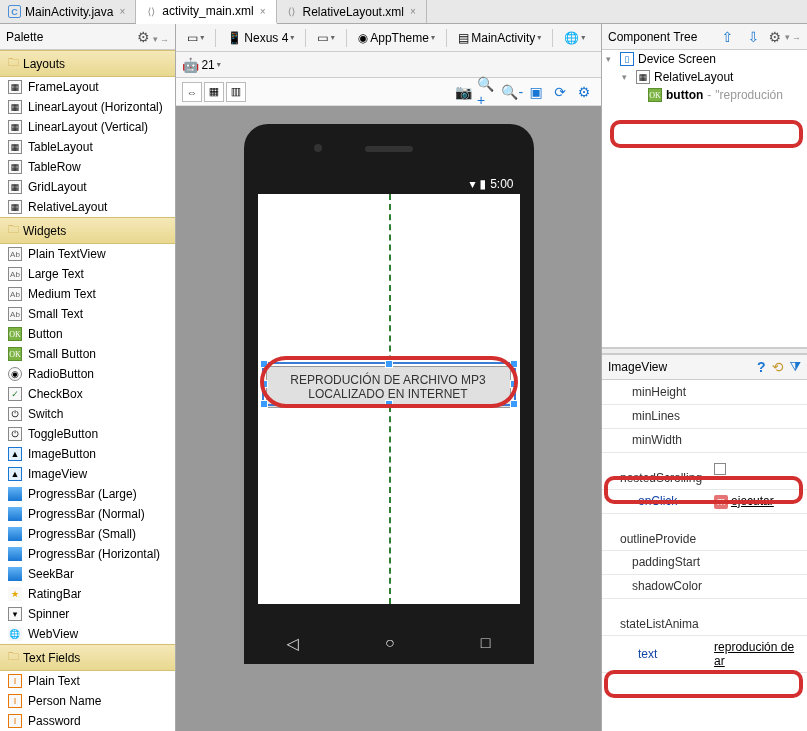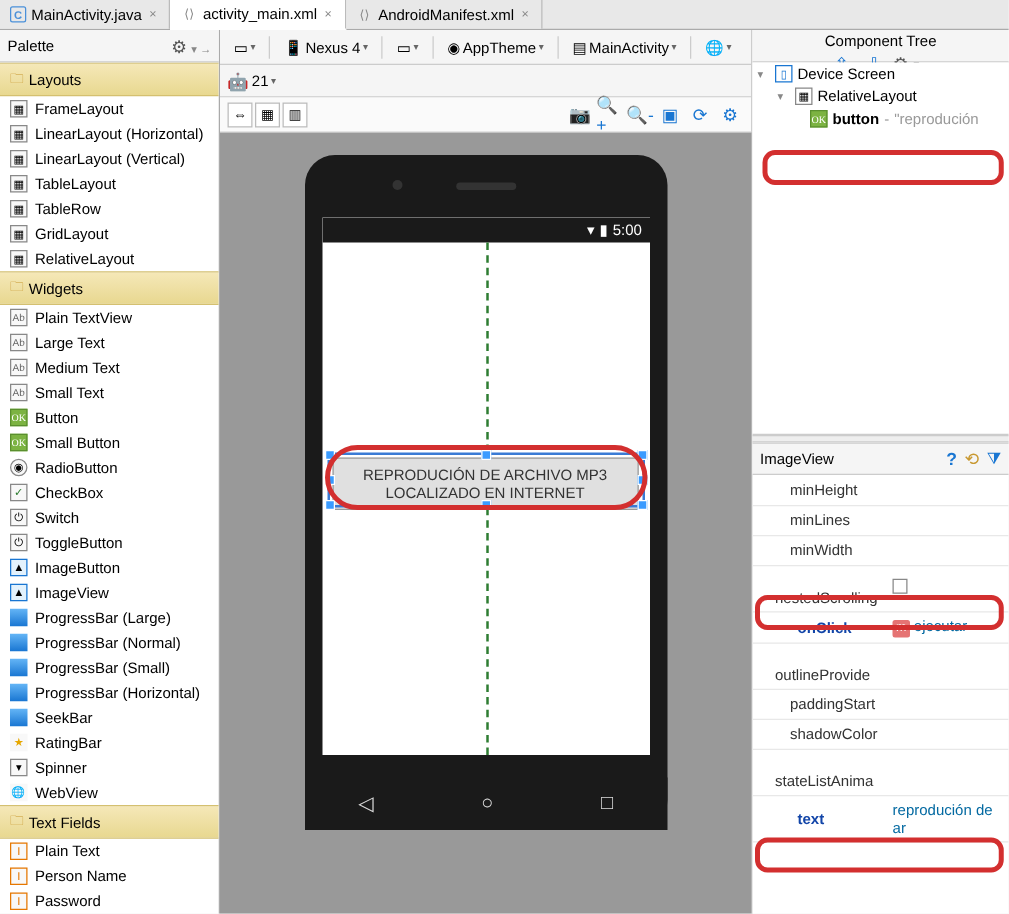--- a/index.html
+++ b/index.html
@@ -70,40 +70,40 @@
 .sel-outline { position: absolute; top: 188px; left: 4px; right: 4px; height: 44px; border: 2px solid #3a7bd5; }
 .sel-handle { position: absolute; width: 8px; height: 8px; background: #3a9bff; border: 1px solid #fff; }
 .red-oval { position: absolute; border: 4px solid #d32f2f; border-radius: 50%/50%; pointer-events: none; }
 
 .navbar { position: absolute; bottom: 0; left: 0; right: 0; height: 42px; background: #1a1a1a; display: flex; justify-content: space-around; align-items: center; }
 .nav-icon { color: #ddd; font-size: 16px; }
 
 .warn-icon { position: absolute; left: 208px; top: 392px; color: #e6a700; font-size: 13px; }
 
 
-.tree-toolbar { display: flex; align-items: center; justify-content: space-between; padding: 2px 6px; background: #f5f5f5; border-bottom: 1px solid #ccc; height: 26px; flex-direction: column; }
+.tree-toolbar { display: flex; align-items: center; justify-content: space-between; padding: 2px 6px; background: #f5f5f5; border-bottom: 1px solid #ccc; height: 26px; }
 .tree-tools { display: flex; gap: 4px; align-items: center; }
 .tree-area { flex: 0 0 auto; height: 298px; border-bottom: 1px solid #ccc; background: #fff; position: relative; overflow: hidden; }
 .tree-node { display: flex; align-items: center; padding: 2px 4px; gap: 4px; white-space: nowrap; }
 .tree-expand { color: #888; font-size: 9px; cursor: pointer; width: 10px; }
 .tree-icon { width: 14px; height: 14px; display: inline-flex; align-items: center; justify-content: center; font-size: 9px; }
 .tree-label-bold { font-weight: bold; }
 .tree-label-dim { color: #999; }
 
 
 .props-header { display: flex; align-items: center; justify-content: space-between; padding: 4px 6px; background: #f5f5f5; border-top: 1px solid #ccc; border-bottom: 1px solid #ccc; }
 .props-tools { display: flex; gap: 6px; align-items: center; }
 .help-icon { color: #1976d2; font-weight: bold; font-size: 14px; }
 .undo-icon { color: #c89830; font-size: 14px; }
 .filter-icon { color: #1976d2; font-size: 13px; }
 .props-table { width: 100%; border-collapse: collapse; }
 .props-table td { padding: 4px 6px; border-bottom: 1px solid #e8e8e8; height: 24px; }
 .props-table td:first-child { width: 50%; padding-left: 18px; color: #333; }
-.props-table tr.bold td:first-child { font-weight: bold; color: #1245a8; padding-left: 24px; }
-.prop-val { color: #0369a1; }
+.props-table tr.bold td:first-child { font-weight: normal; color: #1245a8; padding-left: 24px; }
+.prop-val { color: #000000; text-decoration: underline; }
 .prop-m { display: inline-block; width: 14px; height: 14px; background: #e57373; color: #fff; border-radius: 2px; text-align: center; font-size: 10px; line-height: 14px; margin-right: 3px; }
 .props-scroll { overflow-y: auto; flex: 1; position: relative; }
 .cb { width: 12px; height: 12px; border: 1px solid #888; display: inline-block; }
 .tri { color: #888; font-size: 9px; display: inline-block; width: 12px; }
 
 .red-rect { position: absolute; border: 4px solid #d32f2f; border-radius: 10px; pointer-events: none; }
 </style>
 </head>
 <body>
 
@@ -113,21 +113,21 @@
     <span>MainActivity.java</span>
     <span class="tab-close">×</span>
   </div>
   <div class="tab active">
     <span class="tab-icon icon-xml">⟨⟩</span>
     <span>activity_main.xml</span>
     <span class="tab-close">×</span>
   </div>
   <div class="tab">
     <span class="tab-icon icon-xml">⟨⟩</span>
-    <span>AndroidManifest.xml</span>
+    <span>RelativeLayout.xml</span>
     <span class="tab-close">×</span>
   </div>
 </div>
 
 <div class="main">
 
   <div class="palette-panel">
     <div class="panel-header">
       <span class="panel-title">Palette</span>
       <span>

